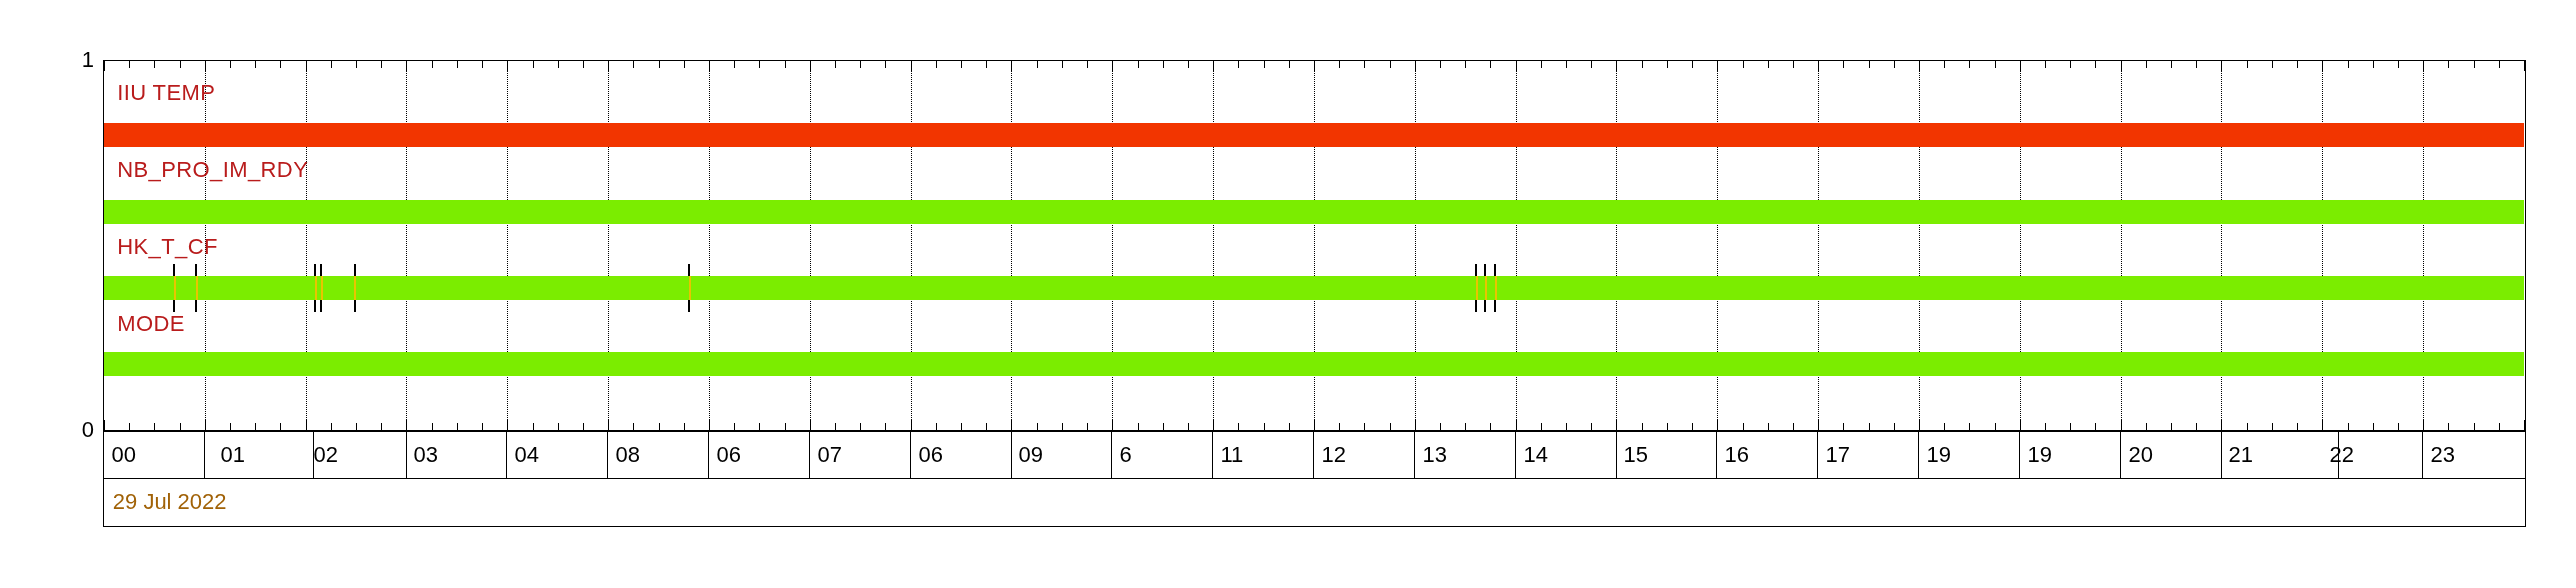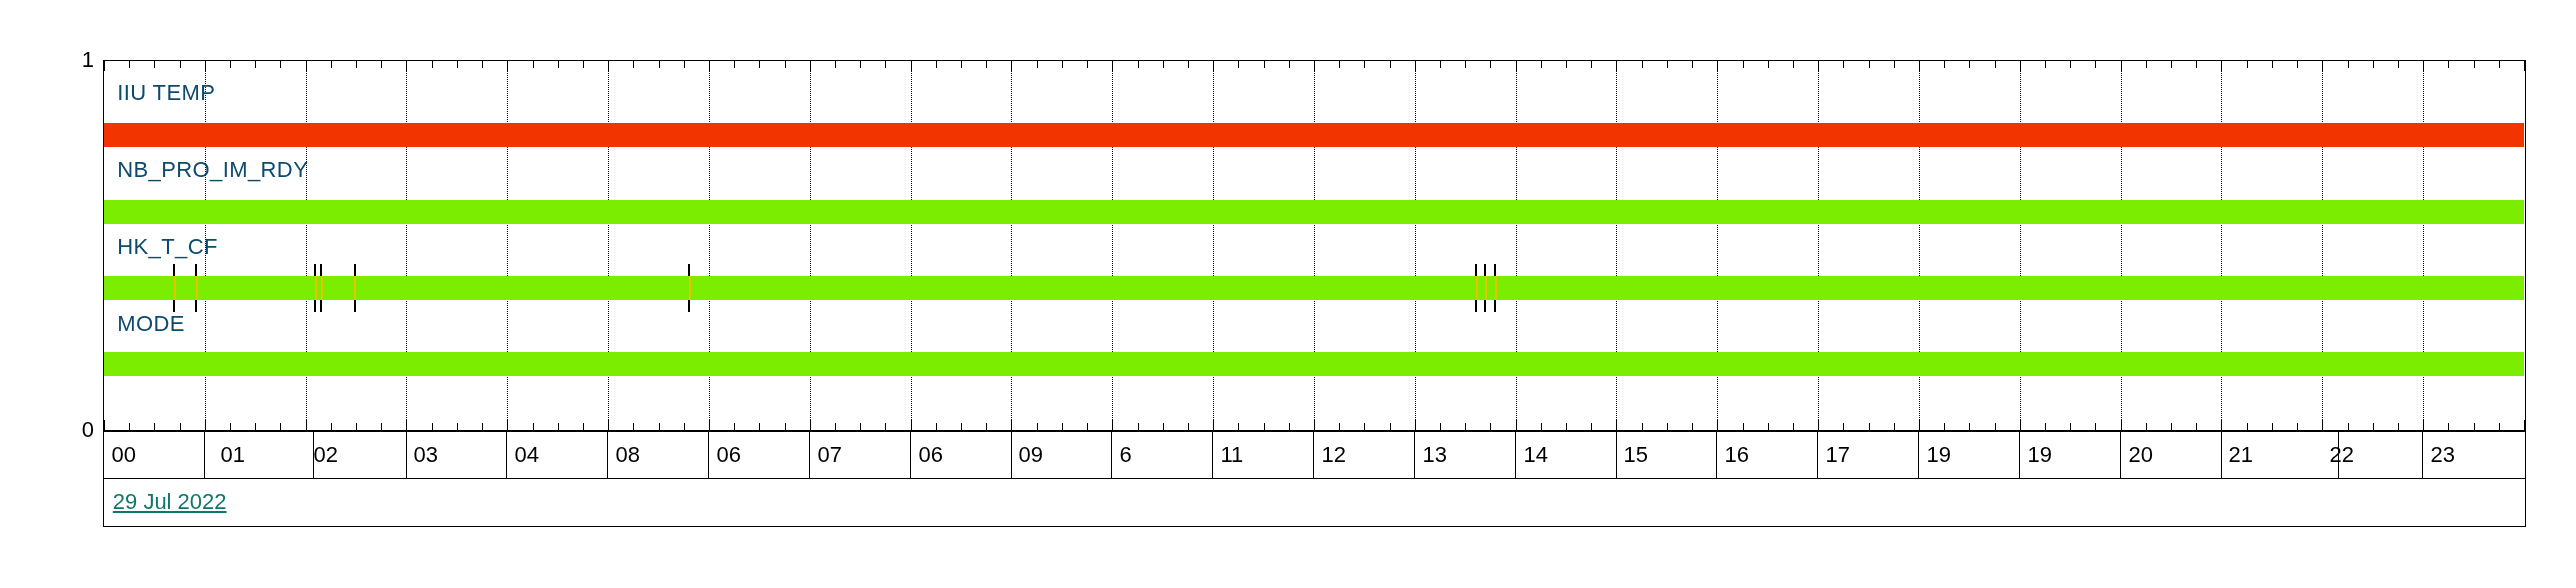--- a/index.html
+++ b/index.html
@@ -70,21 +70,21 @@
   }
   .tick-top { top: 0; height: 10.3px; }
   .tick-bot { bottom: 0; height: 10.3px; }
   .tick-top.minor { height: 7.4px; }
   .tick-bot.minor { height: 7.4px; }
 
   
   .series-label {
     position: absolute;
     font-size: 22px;
-    color: #0c4a6e;
+    color: #b91c1c;
     white-space: nowrap;
     letter-spacing: 0.4px;
     font-family: "Liberation Sans", sans-serif;
   }
   .series-bar {
     position: absolute;
     left: 0;
     width: 100%;
     height: 24px;
   }
@@ -139,23 +139,22 @@
     height: 49px;
     border: 1.5px solid #000;
     box-sizing: border-box;
     background: #fff;
   }
   #date-strip span {
     position: absolute;
     left: 8.8px;
     top: 10.3px;
     font-size: 22px;
-    color: #0f766e;
+    color: #a16207;
     font-family: "Liberation Sans", sans-serif;
-    text-decoration: underline;
   }
 </style>
 </head>
 <body>
 
 <div id="root">
 
   <div class="axis-value" id="y-top-label">1</div>
   <div class="axis-value" id="y-bot-label">0</div>
 

